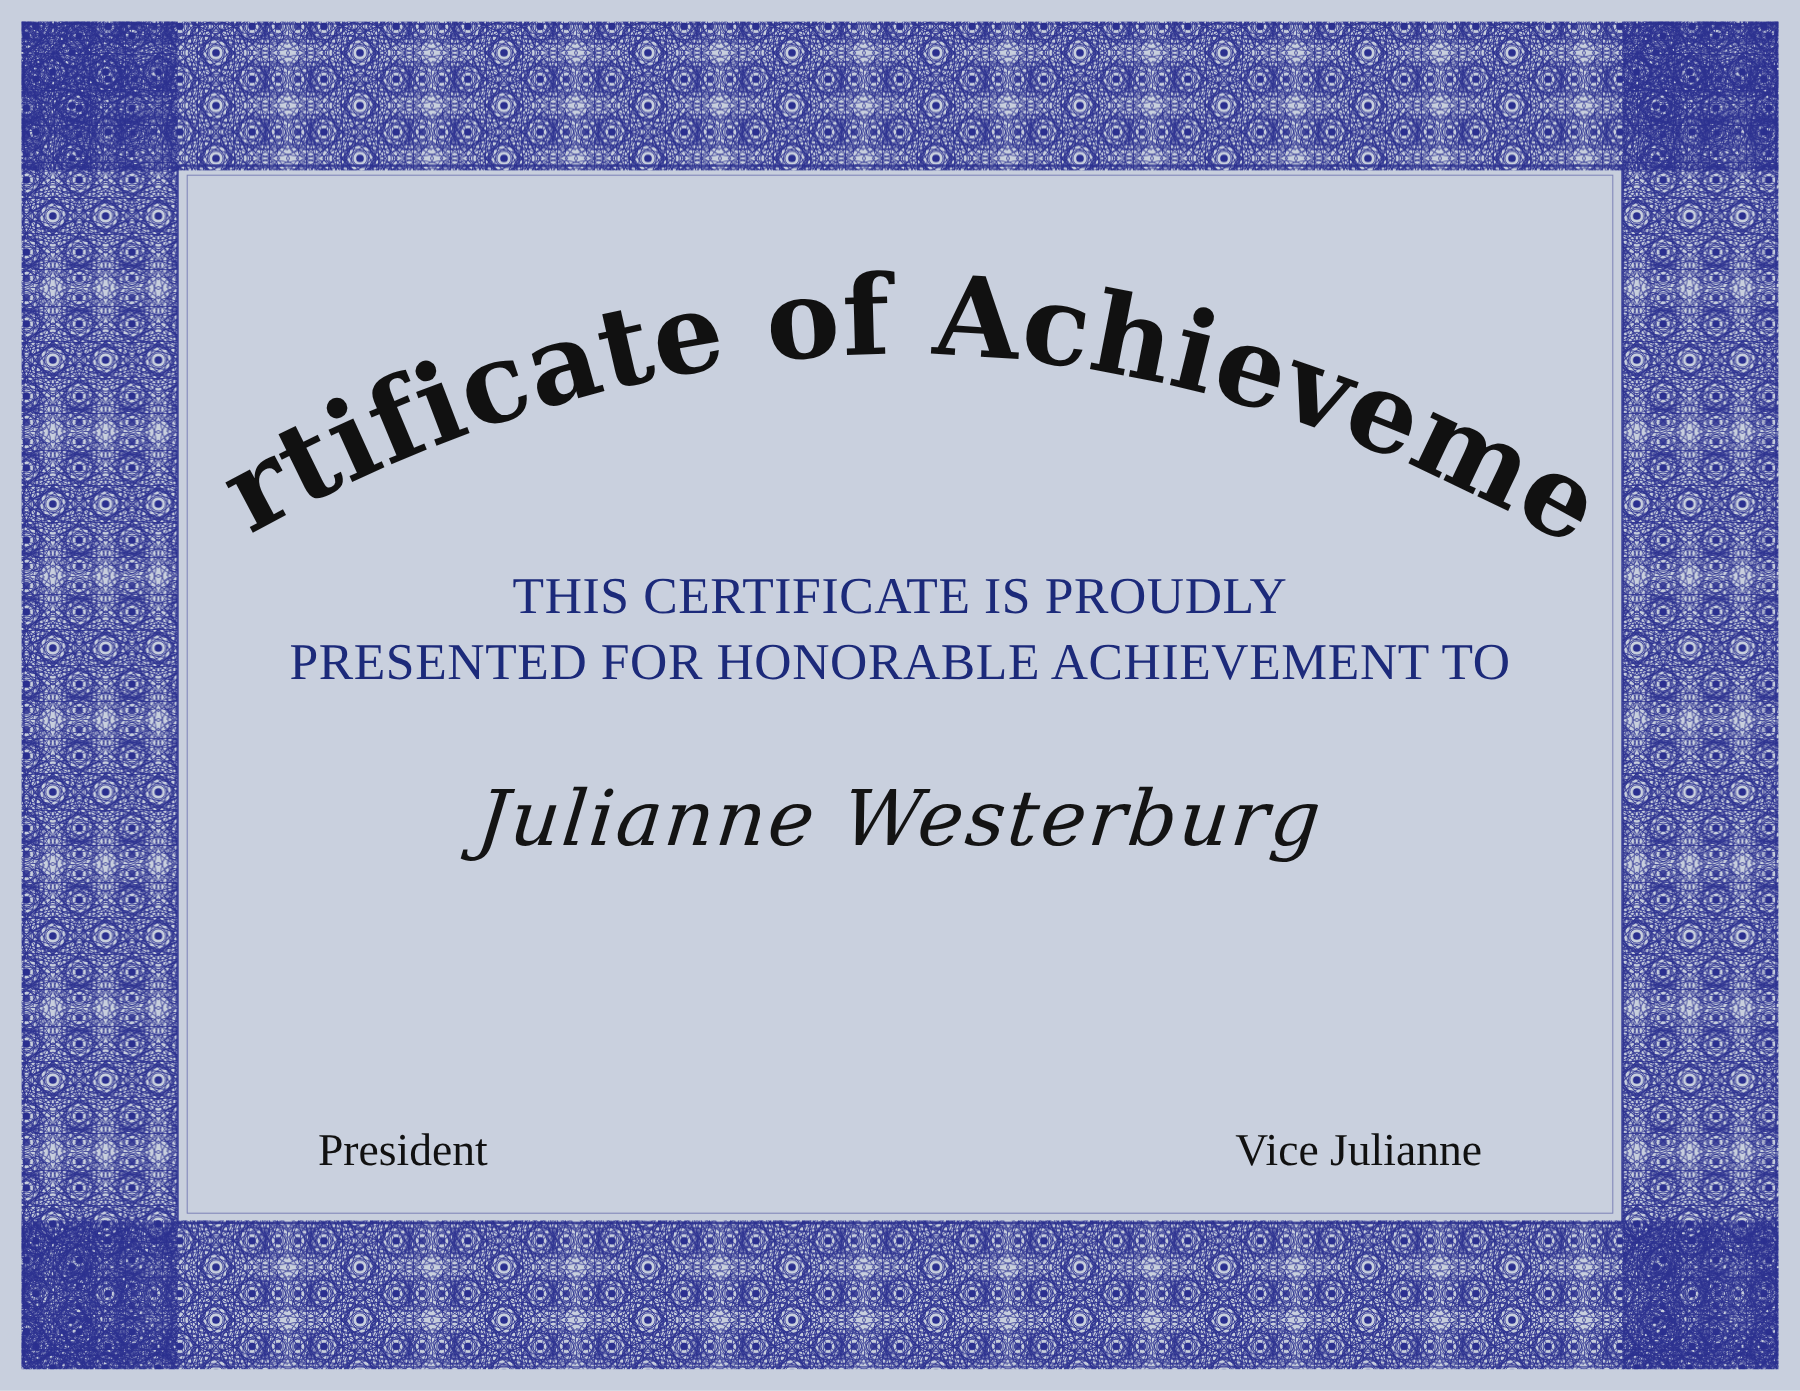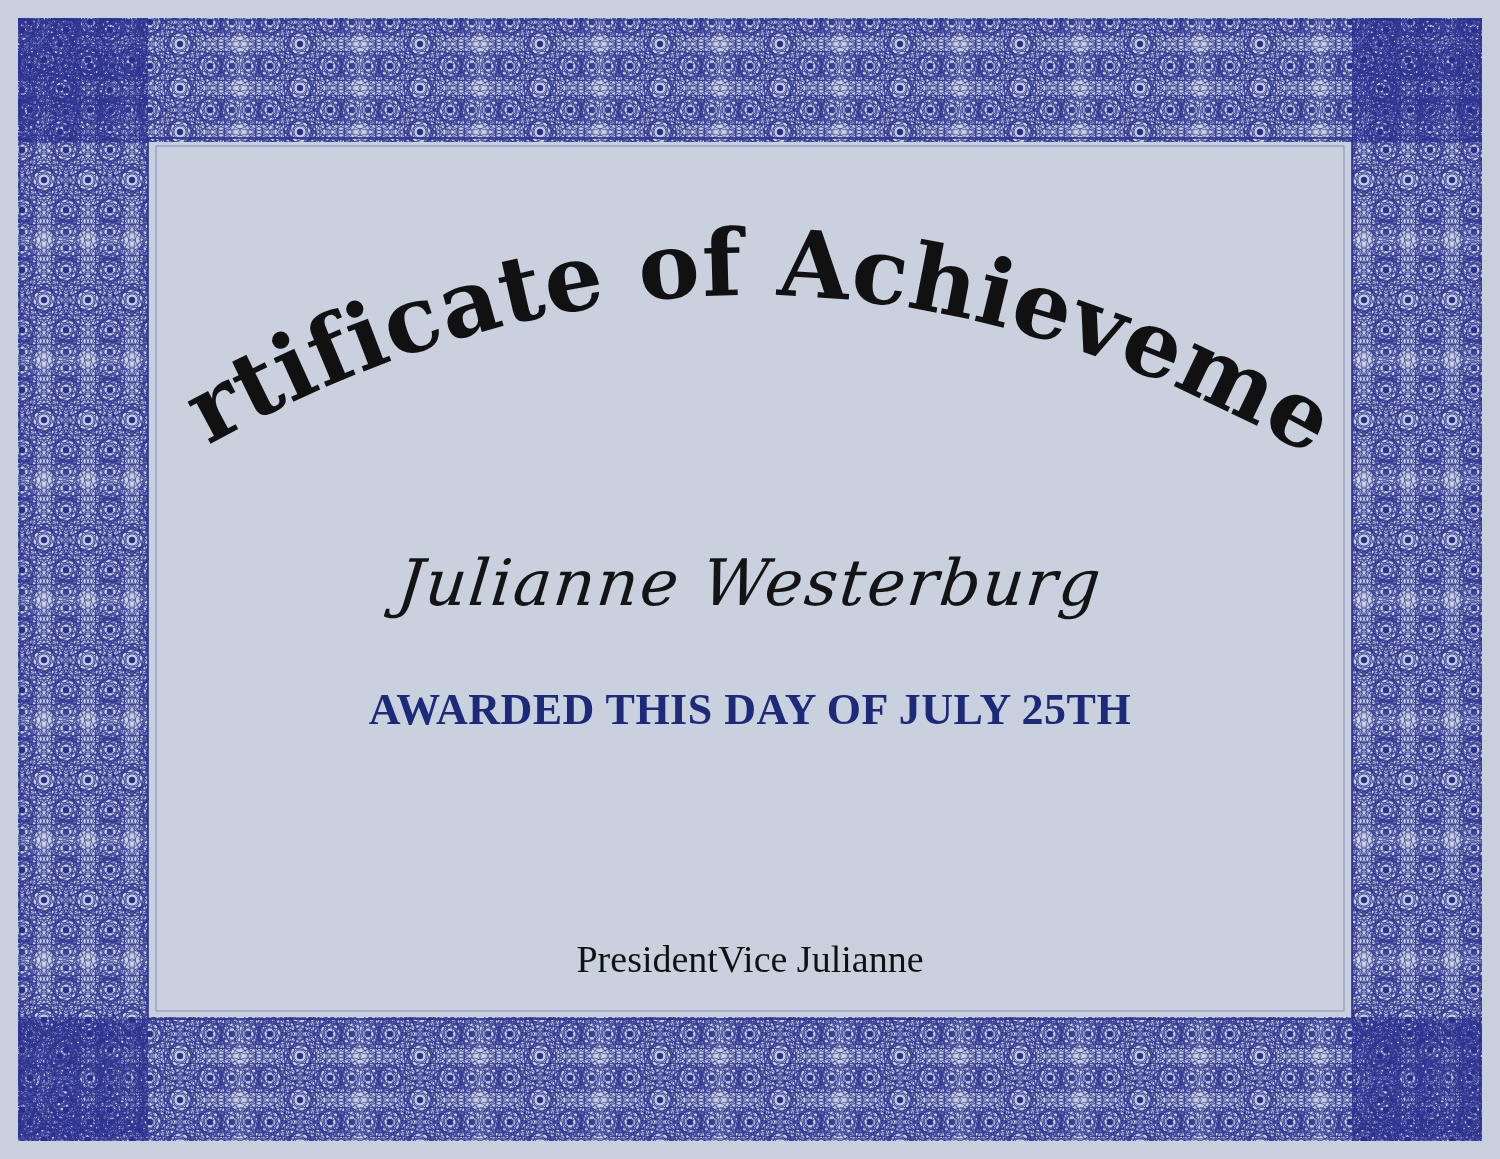--- a/index.html
+++ b/index.html
@@ -85,21 +85,21 @@
     font-weight: bold;
     letter-spacing: 0.5px;
   }
 
   .signatures {
     position: absolute;
     left: 0;
     right: 0;
     bottom: 18px;
     display: flex;
-    justify-content: center;
+    justify-content: space-between;
     padding: 0 95px;
     box-sizing: border-box;
   }
   .sig {
     font-size: 38px;
     color: #111111;
     font-family: "Liberation Serif", serif;
   }
 </style>
 </head>
@@ -198,24 +198,27 @@
       <svg viewBox="0 0 1160 330" preserveAspectRatio="xMidYMid meet">
         <defs>
           <path id="arcPath" d="M 30,300 Q 580,-10 1130,300" fill="none"></path>
         </defs>
         <text text-anchor="middle">
           <textPath href="#arcPath" startOffset="50%">Certificate of Achievement</textPath>
         </text>
       </svg>
     </div>
 
+    <div class="presented">
+      <div>THIS CERTIFICATE IS PROUDLY</div>
+      <div>PRESENTED FOR HONORABLE ACHIEVEMENT TO</div>
+    </div>
 
     <div class="recipient">Julianne Westerburg</div>
 
-    <div class="awarded">AWARDED THIS DAY OF JULY 25TH</div>
 
     <div class="signatures">
       <div class="sig">President</div>
       <div class="sig">Vice Julianne</div>
     </div>
 
   </div>
 </div>
 
 </body></html>

